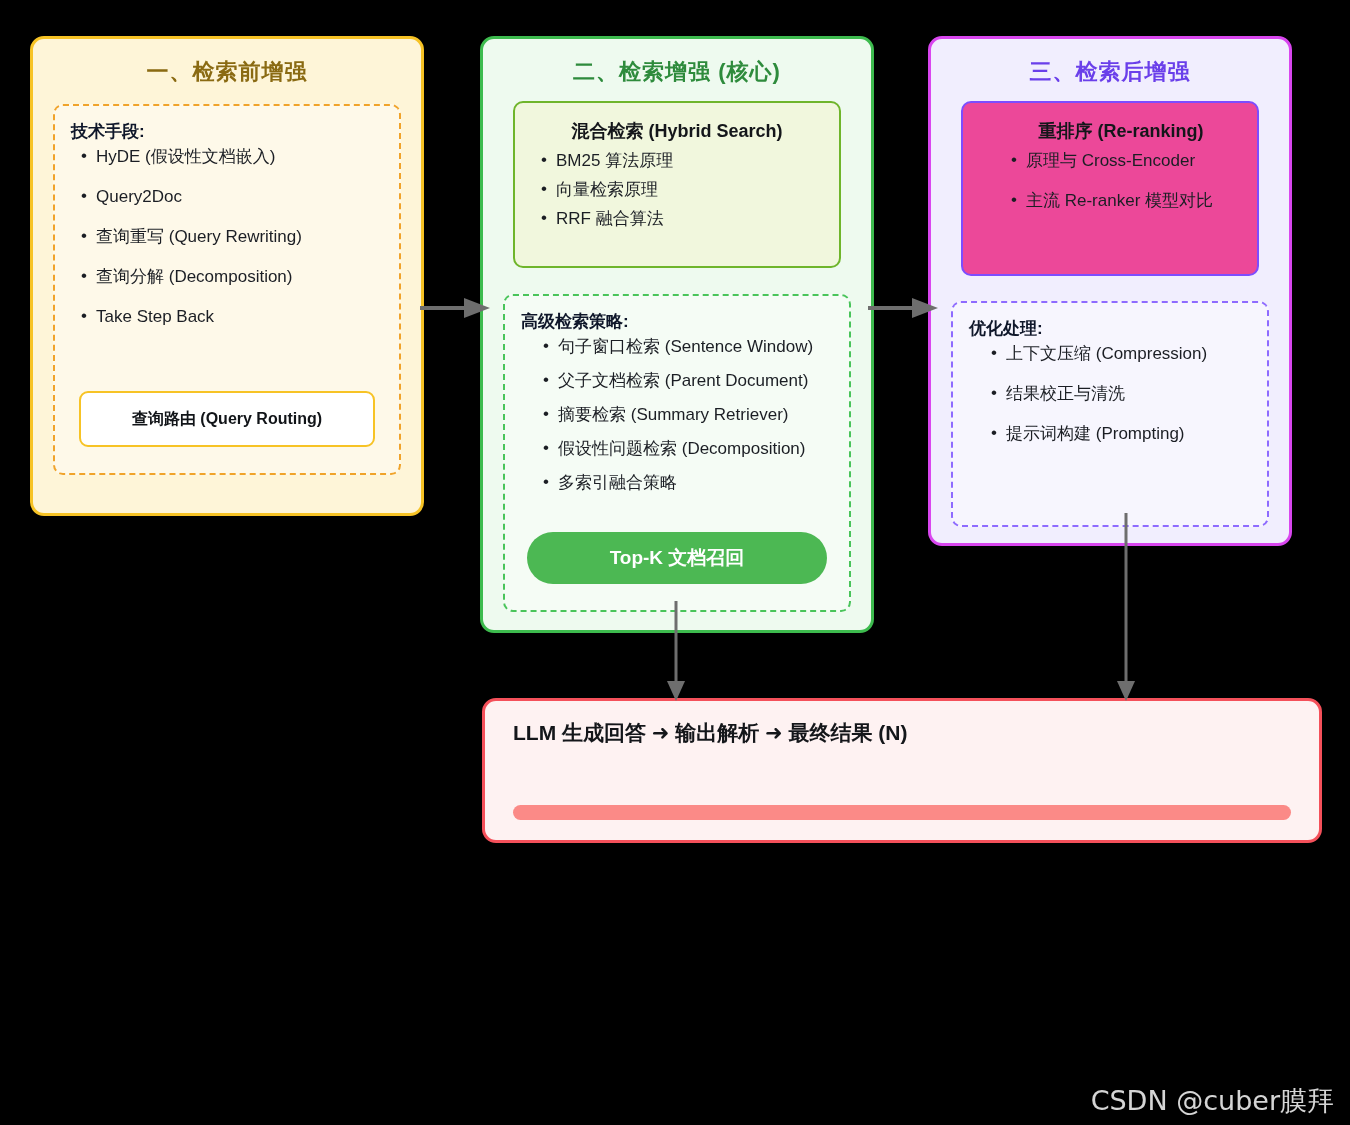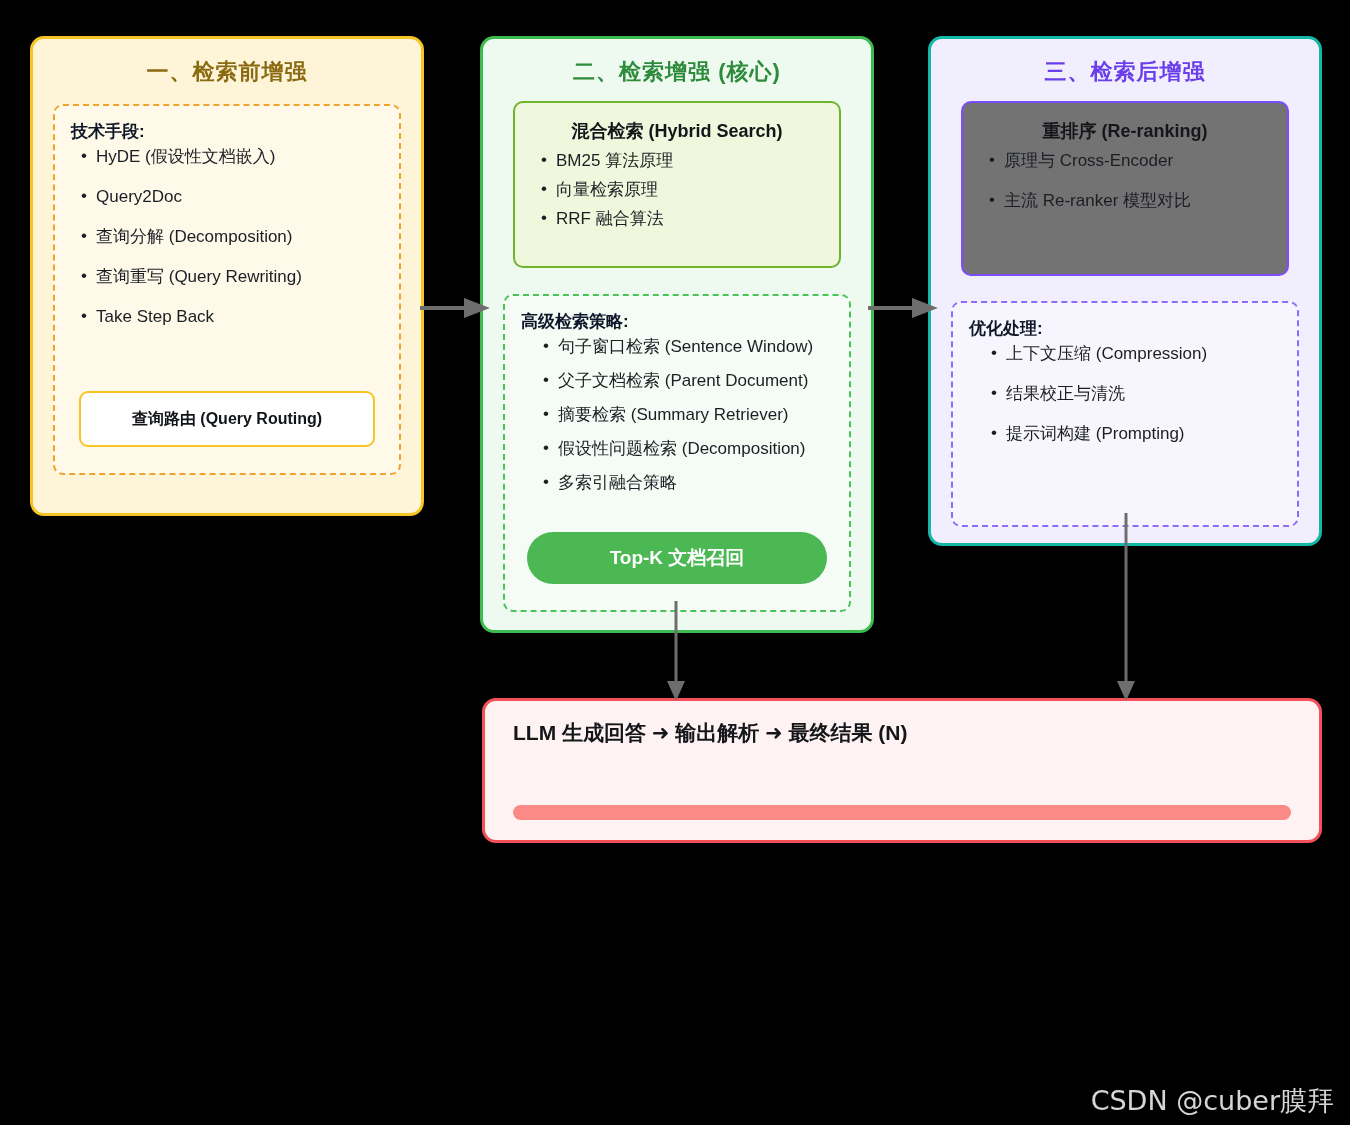--- a/index.html
+++ b/index.html
@@ -32,23 +32,23 @@
     left: 30px; top: 28px; width: 394px; height: 480px;
     background: #FEF5D8;
     border: 3px solid #F7C325;
   }
   .panel-core {
     left: 480px; top: 28px; width: 394px; height: 597px;
     background: #EEFAEF;
     border: 3px solid #3DBB4E;
   }
   .panel-post {
-    left: 928px; top: 28px; width: 394px; height: 510px;
+    left: 928px; top: 28px; width: 364px; height: 510px;
     background: #F1EEFE;
-    border: 3px solid #14b8a6;
+    border: 3px solid #d946ef;
   }
   .panel-resp {
     left: 482px; top: 690px; width: 840px; height: 145px;
     background: #FEF2F2;
     border: 3px solid #F4505A;
   }
 
   
   .panel-title {
     text-align: center;
@@ -89,22 +89,23 @@
     box-sizing: border-box;
     border-radius: 10px;
   }
   .card-hybrid {
     left: 30px; top: 62px; right: 30px; height: 167px;
     background: #F1F7DD;
     border: 2px solid #6FB52B;
   }
   .card-rerank {
     left: 30px; top: 62px; right: 30px; height: 175px;
-    background: #737373;
+    background: #ec4899;
     border: 2px solid #7C4DFF;
+    padding-left: 22px;
   }
 
   .card-heading {
     text-align: center;
     font-weight: bold;
     font-size: 18px;
     color: #14161A;
     margin: 16px 0 8px 0;
   }
 
@@ -212,22 +213,22 @@
 <div class="stage">
 
   <div class="panel panel-pre">
     <div class="panel-title title-pre">一、检索前增强</div>
 
     <div class="dashed-box dashed-pre">
       <div class="section-label">技术手段:</div>
       <ul class="bullets loose">
         <li>HyDE (假设性文档嵌入)</li>
         <li>Query2Doc</li>
+        <li>查询重写 (Query Rewriting)</li>
         <li>查询分解 (Decomposition)</li>
-        <li>查询重写 (Query Rewriting)</li>
         <li>Take Step Back</li>
       </ul>
       <div class="pill-route">查询路由 (Query Routing)</div>
     </div>
   </div>
 
   <div class="panel panel-core">
     <div class="panel-title title-core">二、检索增强 (核心)</div>
 
     <div class="solid-card card-hybrid">

